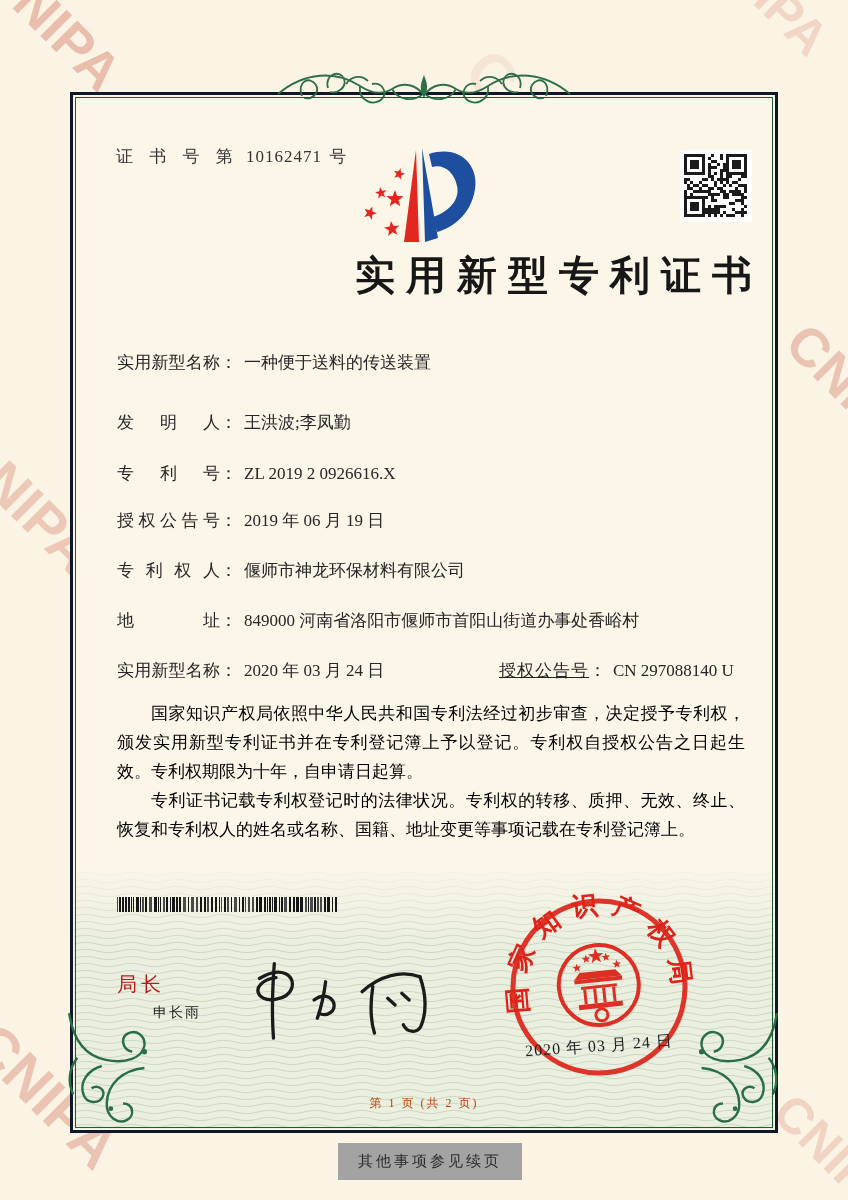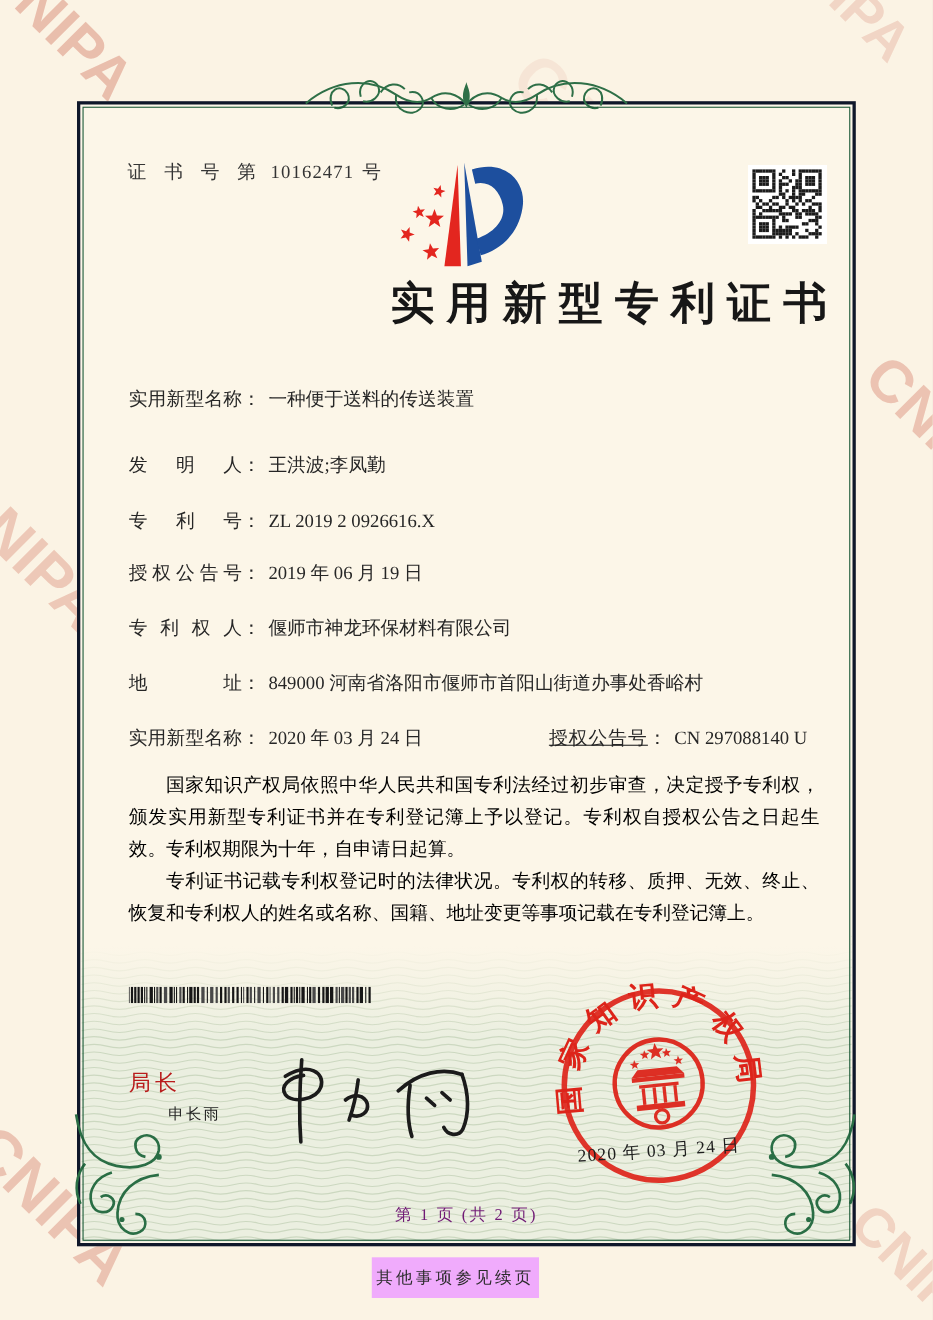--- a/index.html
+++ b/index.html
@@ -37,25 +37,25 @@
   .paras p{margin:0;text-indent:2em;text-align:justify;}
   
   .barcode{position:absolute;left:44px;top:802px;z-index:2;}
   .dirtitle{position:absolute;left:44px;top:876px;font-size:20px;letter-spacing:4px;z-index:2;color:#b91c1c;}
   .dirname{position:absolute;left:44px;top:909px;font-size:14px;letter-spacing:2px;z-index:2;color:#222;margin-left:36px;}
   .sig{position:absolute;left:150px;top:850px;z-index:2;}
   .sealwrap{position:absolute;left:431px;top:797px;width:190px;height:190px;
             transform:rotate(-6deg);z-index:3;}
   .sealdate{position:absolute;left:431px;top:941px;width:190px;text-align:center;font-size:16px;
             color:#1d1d1d;letter-spacing:1px;transform:rotate(-4deg);z-index:4;}
-  .pageinfo{position:absolute;left:0;right:0;top:1000px;text-align:center;font-size:15px;
-            letter-spacing:2px;color:#701a75;z-index:2;}
+  .pageinfo{position:absolute;left:0;right:0;top:1000px;text-align:center;font-size:12px;
+            letter-spacing:2px;color:#c2410c;z-index:2;}
   .ornament-top{position:absolute;left:274px;top:54px;z-index:3;}
   .fl{position:absolute;z-index:4;}
-  .cont{position:absolute;left:338px;top:1143px;background:#f0abfc;padding:9px 4px;
+  .cont{position:absolute;left:338px;top:1143px;background:#a3a3a3;padding:9px 20px;
         font-size:15px;letter-spacing:3px;color:#2c2c2c;z-index:2;}
 </style>
 </head>
 <body>
 
 <div class="page">
 
   <span class="wm" style="left:-28px;top:-8px;font-size:54px;opacity:.5">CNIPA</span>
   <span class="wm" style="left:690px;top:-36px;font-size:50px;opacity:.28">CNIPA</span>
   <span class="wm" style="left:440px;top:112px;font-size:62px;opacity:.12;letter-spacing:12px">CNIPA</span>

